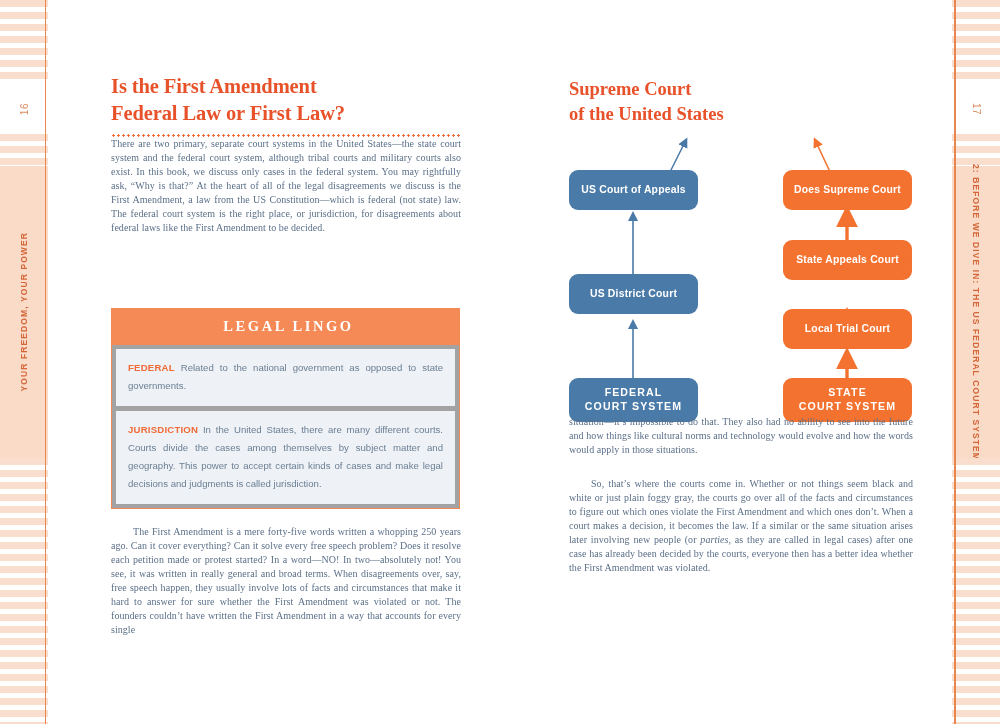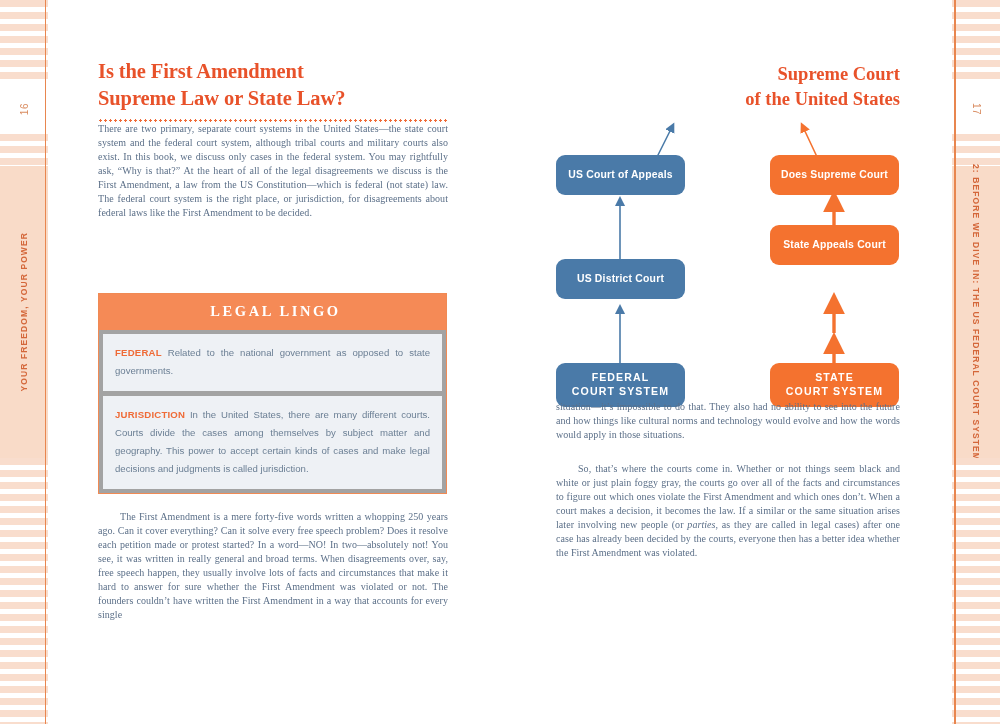--- a/index.html
+++ b/index.html
@@ -40,21 +40,21 @@
   }
   .running-head{
     writing-mode:vertical-rl;
     font-family:"Liberation Sans", sans-serif;
     font-size:8.5px;letter-spacing:1.1px;color:#d4673a;
     white-space:nowrap;font-weight:600;
   }
   .margin-strip.left .running-head{transform:rotate(180deg);}
 
   
-  .page{position:absolute;top:0;bottom:0;}
+  .page{position:absolute;top:15px;bottom:0;margin-left:13px;}
   .page-left{left:98px;width:350px;}
   .page-right{left:556px;width:344px;}
 
   h1.section-title{
     margin:0;padding:0;
     font-family:"Liberation Serif", serif;
     font-weight:bold;color:#e8522a;
     font-size:20.5px;line-height:1.32;letter-spacing:-0.1px;
   }
   .dotted-rule{
@@ -87,21 +87,21 @@
     background:#eef1f5;padding:10px 12px 11px 12px;
     font-family:"Liberation Sans", sans-serif;
     font-size:9.6px;line-height:18px;color:#6b7f94;
     text-align:justify;
   }
   .lingo-entry + .lingo-entry{margin-top:5px;}
   .lingo-term{color:#ef6b37;font-weight:700;letter-spacing:.2px;}
 
   
   .diagram-title{
-    margin:0;text-align:right;color:#e8522a;
+    margin:0;text-align:left;color:#e8522a;
     font-family:"Liberation Serif", serif;font-weight:bold;
     font-size:18.5px;line-height:1.33;
   }
   .diagram{position:relative;height:270px;margin-top:8px;}
   .node{
     position:absolute;border-radius:9px;color:#ffffff;
     font-family:"Liberation Sans", sans-serif;font-weight:700;
     display:flex;align-items:center;justify-content:center;
     text-align:center;line-height:1.3;
     font-size:10.4px;letter-spacing:.2px;
@@ -140,21 +140,21 @@
     </div>
     <div class="stripes" style="top:458px;height:266px;"></div>
     <div class="strip-rule"></div>
   </div>
 
   <div class="page page-left">
 
     <div style="position:absolute;top:58px;left:0;width:350px;">
       <h1 class="section-title">
         <span>Is the First Amendment</span><br>
-        <span>Supreme Law or State Law?</span>
+        <span>Federal Law or First Law?</span>
       </h1>
       <div class="dotted-rule"></div>
     </div>
 
     <p class="body" style="position:absolute;top:122px;left:0;width:350px;">There are two primary, separate court systems in the United States—the state court system and the federal court system, although tribal courts and military courts also exist. In this book, we discuss only cases in the federal system. You may rightfully ask, “Why is that?” At the heart of all of the legal disagreements we discuss is the First Amendment, a law from the US Constitution—which is federal (not state) law. The federal court system is the right place, or jurisdiction, for disagreements about federal laws like the First Amendment to be decided.</p>
 
     <div class="lingo-box" style="position:absolute;top:293px;left:0;width:347px;">
       <div class="lingo-header">LEGAL LINGO</div>
       <div class="lingo-body">
         <div class="lingo-entry">
@@ -212,20 +212,23 @@
           <span>COURT SYSTEM</span>
         </span>
       </div>
 
       <div class="node orange" style="left:214px;top:34px;width:129px;height:40px;">
         <span>Does Supreme Court</span>
       </div>
       <div class="node orange" style="left:214px;top:104px;width:129px;height:40px;">
         <span>State Appeals Court</span>
       </div>
+      <div class="node orange" style="left:214px;top:173px;width:129px;height:40px;">
+        <span>Local Trial Court</span>
+      </div>
       <div class="node orange root" style="left:214px;top:242px;width:129px;height:44px;">
         <span>
           <span>STATE</span><br>
           <span>COURT SYSTEM</span>
         </span>
       </div>
     </div>
 
     <p class="body" style="position:absolute;top:400px;left:0;width:344px;">situation—it’s impossible to do that. They also had no ability to see into the future and how things like cultural norms and technology would evolve and how the words would apply in those situations.</p>
 

